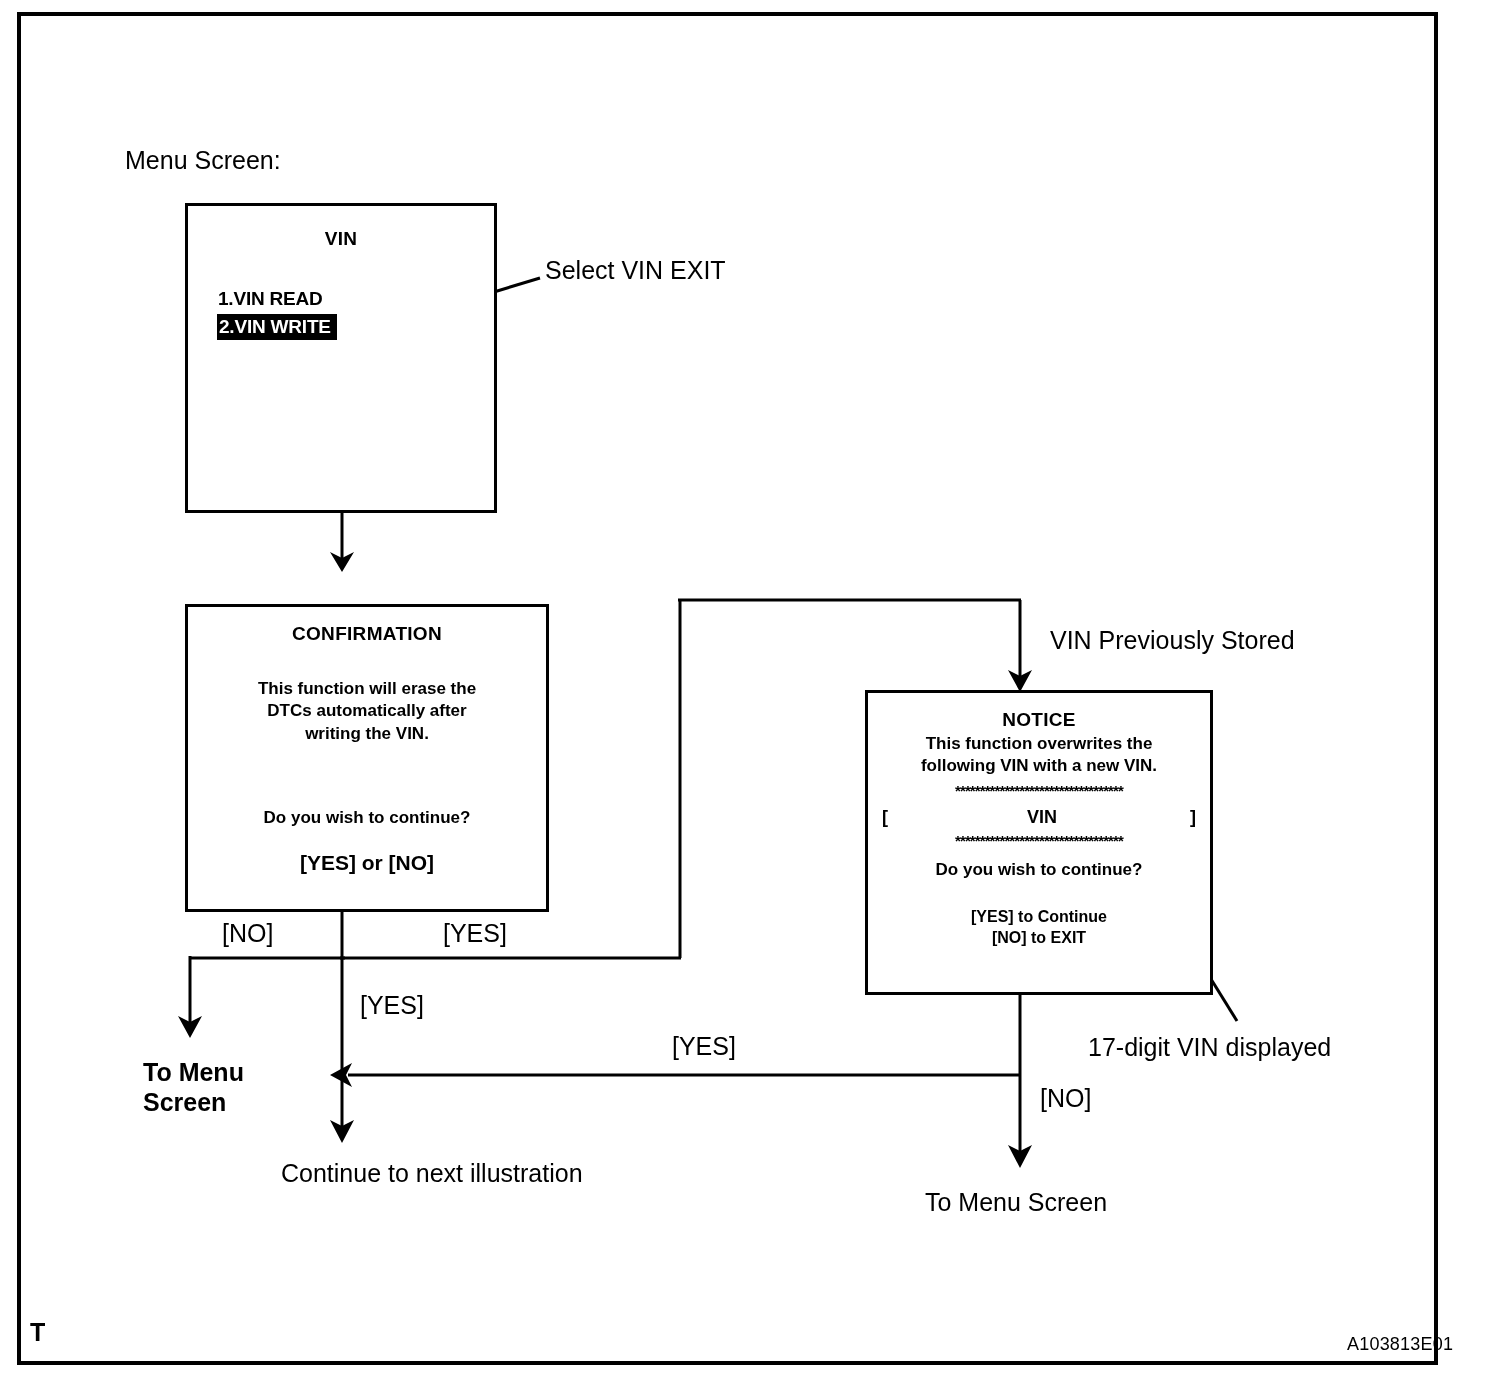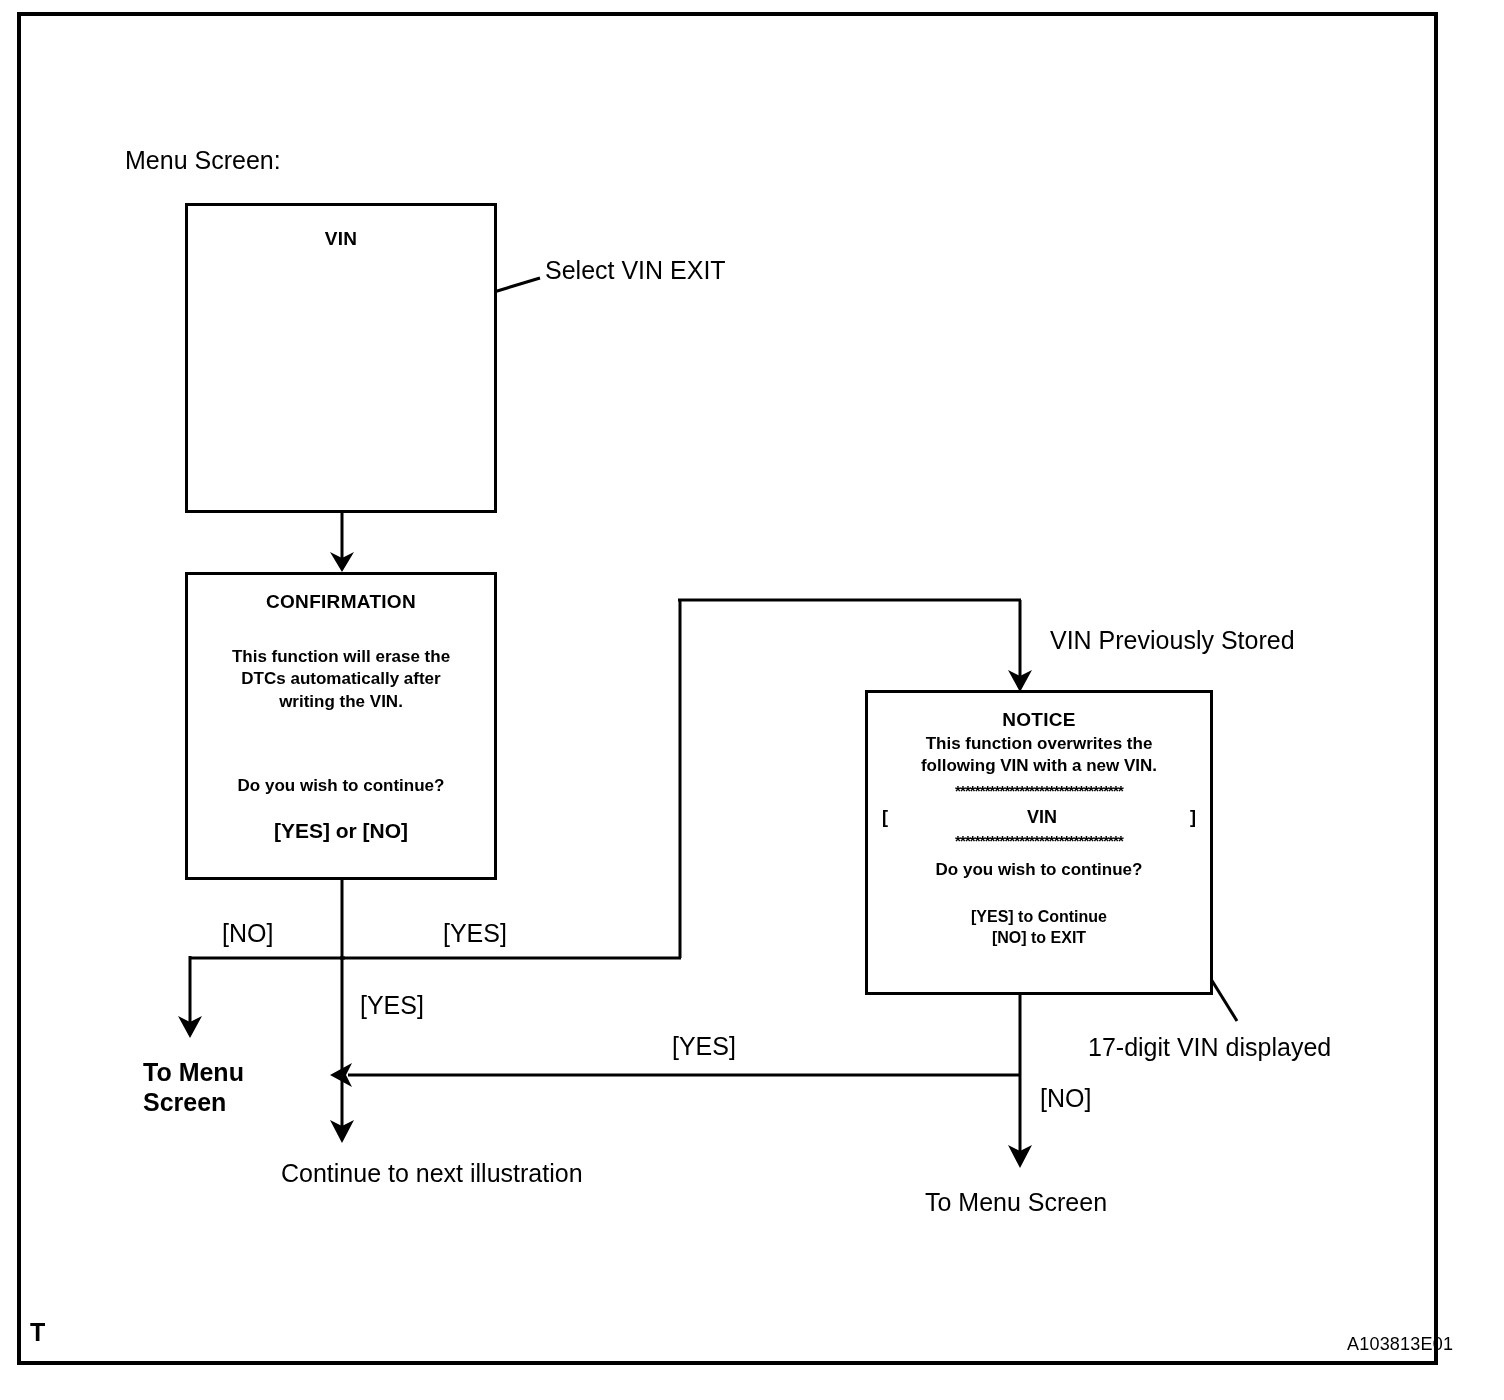--- a/index.html
+++ b/index.html
@@ -43,22 +43,22 @@
     background: #ffffff;
   }
   #vin-menu-box {
     left: 185px;
     top: 203px;
     width: 312px;
     height: 310px;
   }
   #confirmation-box {
     left: 185px;
-    top: 572px;
-    width: 312px;
+    top: 604px;
+    width: 364px;
     height: 308px;
   }
   #notice-box {
     left: 865px;
     top: 690px;
     width: 348px;
     height: 305px;
   }
   .screen-title {
     text-align: center;
@@ -244,20 +244,24 @@
     </g>
 
     <g>
       <line x1="1020" y1="1075" x2="1020" y2="1151" stroke="#000000" stroke-width="3"></line>
       <path d="M 1008 1145 L 1020 1168 L 1032 1145 L 1020 1151 Z" fill="#000000"></path>
     </g>
   </svg>
 
   <div class="screen-box" id="vin-menu-box">
     <div class="screen-title">VIN</div>
+    <div class="menu-list">
+      <span class="menu-item">1.VIN READ</span>
+      <span class="menu-item selected">2.VIN WRITE</span>
+    </div>
   </div>
 
   <div class="screen-box" id="confirmation-box">
     <div class="screen-title">CONFIRMATION</div>
     <div class="screen-body conf-msg">
       <div>This function will erase the</div>
       <div>DTCs automatically after</div>
       <div>writing the VIN.</div>
     </div>
     <div class="screen-body conf-question">Do you wish to continue?</div>

